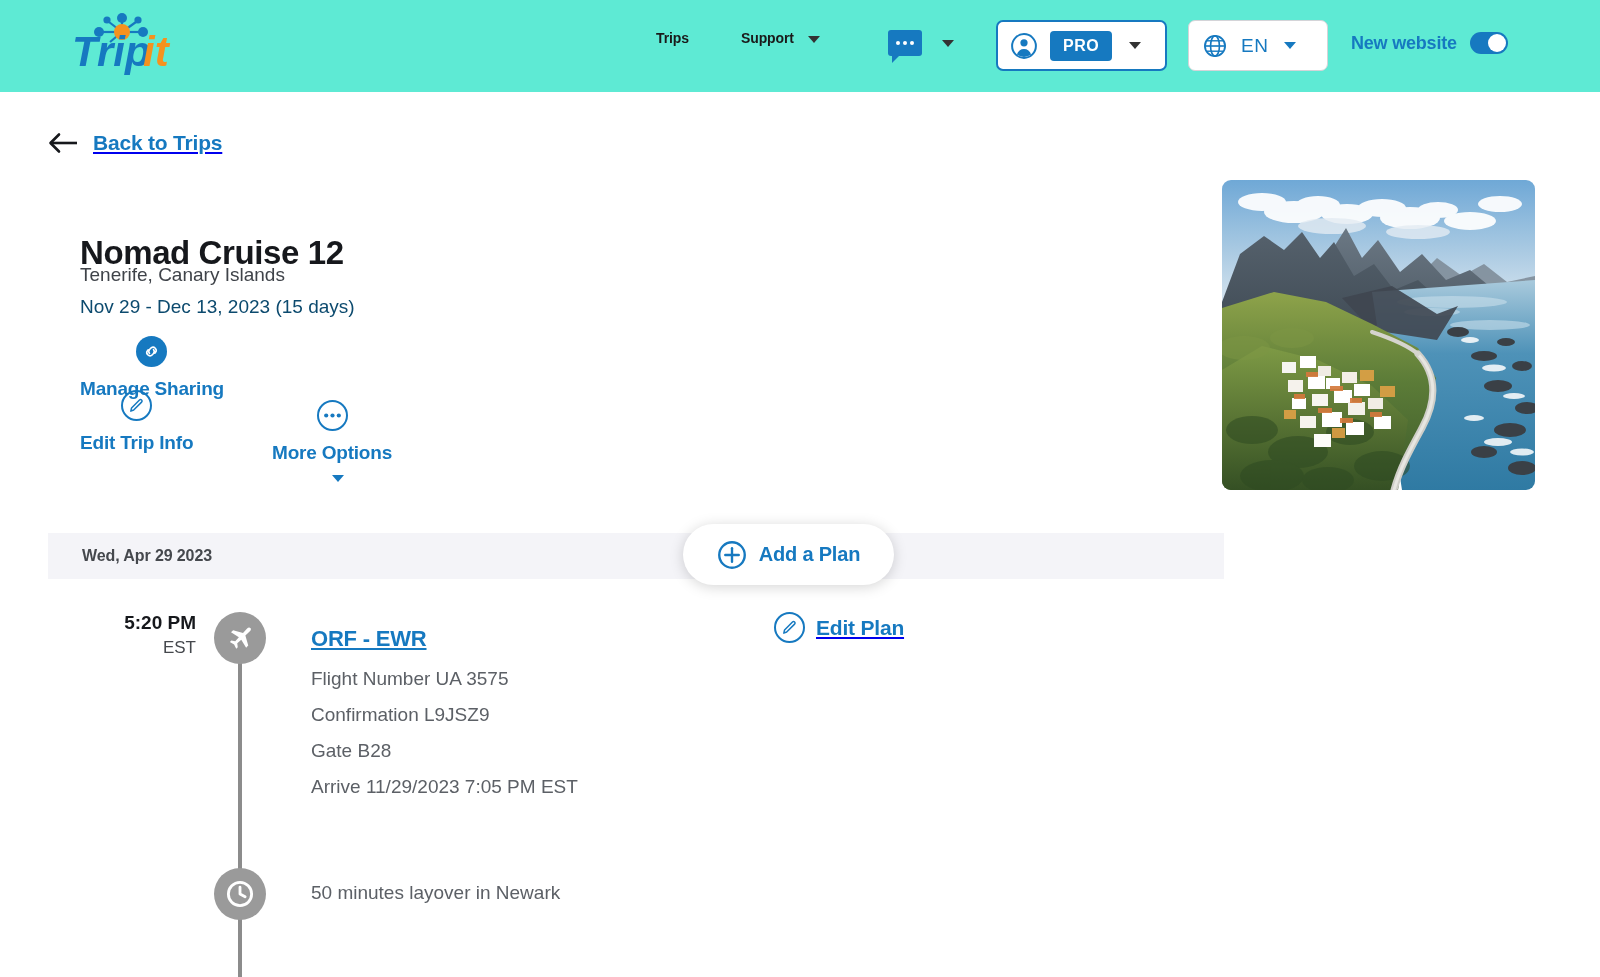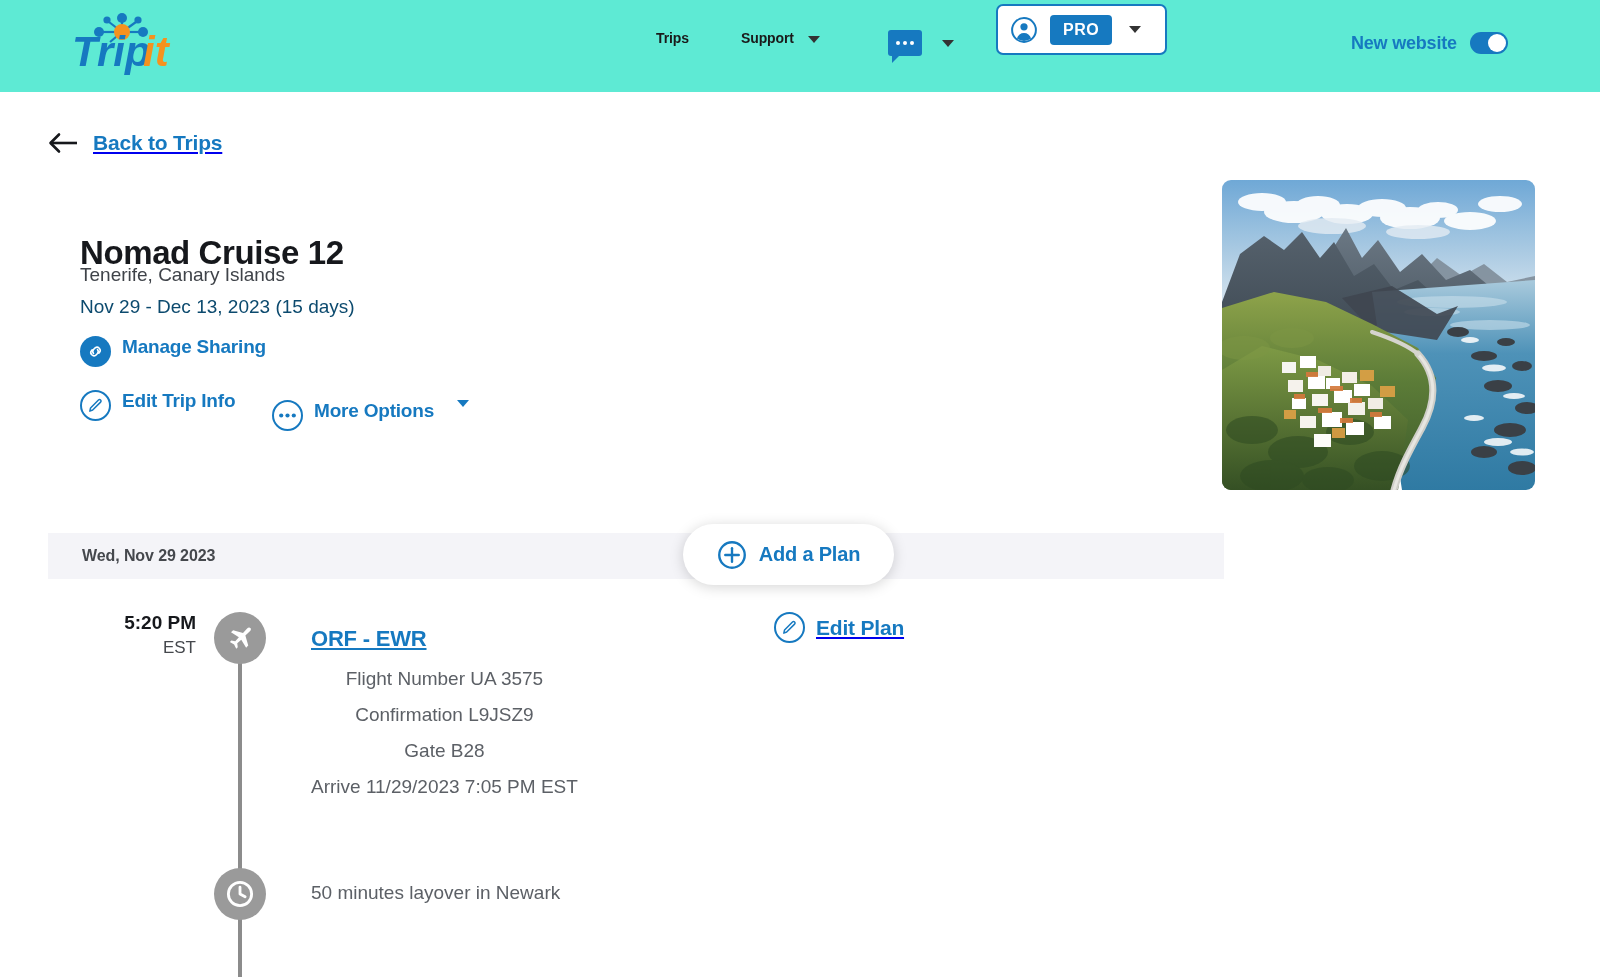--- a/index.html
+++ b/index.html
@@ -72,21 +72,21 @@
   .chat-dot { width: 4px; height: 4px; background: #fff; border-radius: 50%; }
 
   .pill {
     position: absolute;
     display: flex;
     align-items: center;
     border-radius: 7px;
     background: #ffffff;
   }
   .pill-pro {
-    left: 996px; top: 4px;
+    left: 996px; top: 20px;
     width: 171px; height: 51px;
     border: 2px solid #1679c0;
     padding: 0 12px;
   }
   .pro-badge {
     background: #1679c0;
     color: #ffffff;
     font-size: 16px;
     font-weight: bold;
     letter-spacing: 0.5px;
@@ -157,22 +157,23 @@
   }
   .trip-dates {
     position: absolute;
     left: 80px; top: 296px;
     font-size: 19px;
     color: #0c4a6e;
   }
 
   .action-link {
     position: absolute;
-    display: flex; align-items: flex-start; gap: 11px;
+    display: flex; align-items: center; gap: 11px;
     text-decoration: none;
+    flex-direction: column;
   }
   .action-label {
     font-size: 19px;
     color: #1679c0;
     font-weight: bold;
     letter-spacing: -0.2px;
   }
   .circ {
     width: 31px; height: 31px;
     border-radius: 50%;
@@ -253,21 +254,20 @@
   .plan-body { position: absolute; left: 311px; top: 610px; margin-top: 16px; }
   .plan-title {
     font-size: 22px; font-weight: bold; color: #1679c0;
     letter-spacing: -0.2px;
     margin: 0 0 16px 0;
   }
   .plan-detail {
     font-size: 19px;
     color: #5c6066;
     margin-bottom: 14px;
-    text-align: center;
   }
   .edit-plan {
     position: absolute;
     left: 774px; top: 612px;
     display: flex; align-items: center; gap: 11px;
   }
   .edit-plan-label {
     font-size: 21px; color: #1679c0; font-weight: bold;
     letter-spacing: -0.2px;
   }
@@ -328,20 +328,31 @@
   <div class="pill pill-pro">
     <svg width="28" height="28" viewBox="0 0 24 24">
       <circle cx="12" cy="12" r="10.2" fill="none" stroke="#1679c0" stroke-width="1.7"></circle>
       <circle cx="12" cy="9.3" r="3.1" fill="#1679c0"></circle>
       <path d="M5.9 19.3c0.9-3.2 3.2-4.8 6.1-4.8s5.2 1.6 6.1 4.8a10 10 0 0 1-12.2 0z" fill="#1679c0"></path>
     </svg>
     <span class="pro-badge">PRO</span>
     <span class="caret" style="margin-left:17px;"></span>
   </div>
 
+  <div class="pill pill-lang">
+    <svg width="26" height="26" viewBox="0 0 24 24">
+      <circle cx="12" cy="12" r="9.3" fill="none" stroke="#1679c0" stroke-width="1.7"></circle>
+      <ellipse cx="12" cy="12" rx="4.1" ry="9.3" fill="none" stroke="#1679c0" stroke-width="1.5"></ellipse>
+      <line x1="2.9" y1="12" x2="21.1" y2="12" stroke="#1679c0" stroke-width="1.5"></line>
+      <line x1="4.3" y1="7.2" x2="19.7" y2="7.2" stroke="#1679c0" stroke-width="1.3"></line>
+      <line x1="4.3" y1="16.8" x2="19.7" y2="16.8" stroke="#1679c0" stroke-width="1.3"></line>
+    </svg>
+    <span class="lang-text">EN</span>
+    <span class="caret blue" style="margin-left:16px;"></span>
+  </div>
 
   <div class="new-site">
     <span class="new-site-label">New website</span>
     <div class="toggle">
       <div class="knob"></div>
     </div>
   </div>
 </div>
 
 <a class="back-row" href="#">
@@ -527,21 +538,21 @@
       <rect x="62" y="230" width="12" height="9"></rect>
     </g>
 
     <path d="M196 174 C216 196, 214 222, 200 248 C188 270, 178 288, 172 310" fill="none" stroke="#cfcec8" stroke-width="7" stroke-linecap="round"></path>
     <path d="M196 174 C216 196, 214 222, 200 248 C188 270, 178 288, 172 310" fill="none" stroke="#e7e6e1" stroke-width="3" stroke-linecap="round"></path>
     <path d="M150 152 C168 158, 184 164, 196 174" fill="none" stroke="#d5d4ce" stroke-width="4" stroke-linecap="round"></path>
   </svg>
 </div>
 
 <div class="day-bar">
-  <span class="day-label">Wed, Nov 29 2023</span>
+  <span class="day-label">Wed, Apr 29 2023</span>
 </div>
 
 <div class="add-plan">
   <svg width="30" height="30" viewBox="0 0 24 24">
     <circle cx="12" cy="12" r="10.2" fill="none" stroke="#1679c0" stroke-width="1.9"></circle>
     <line x1="12" y1="6.6" x2="12" y2="17.4" stroke="#1679c0" stroke-width="1.9" stroke-linecap="round"></line>
     <line x1="6.6" y1="12" x2="17.4" y2="12" stroke="#1679c0" stroke-width="1.9" stroke-linecap="round"></line>
   </svg>
   <span class="add-plan-label">Add a Plan</span>
 </div>

